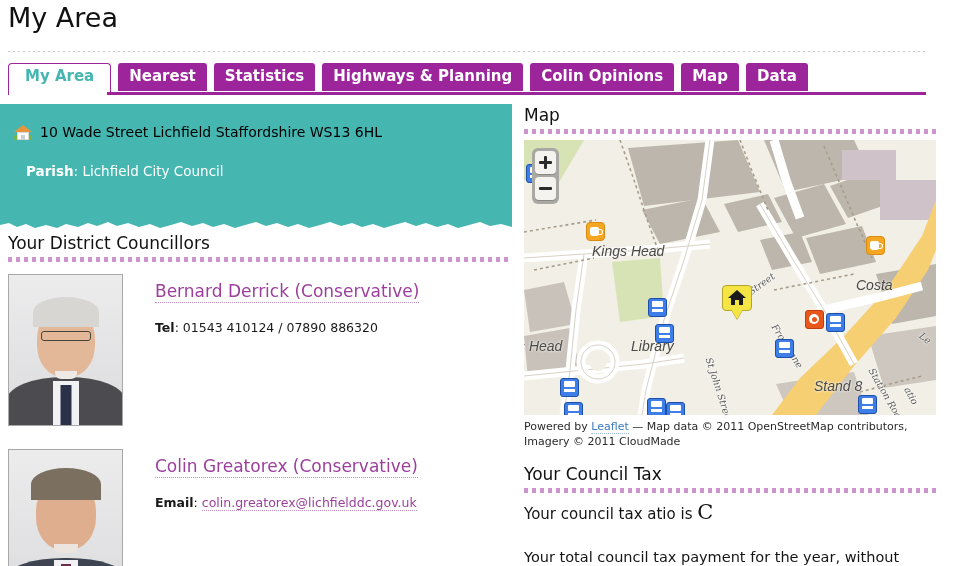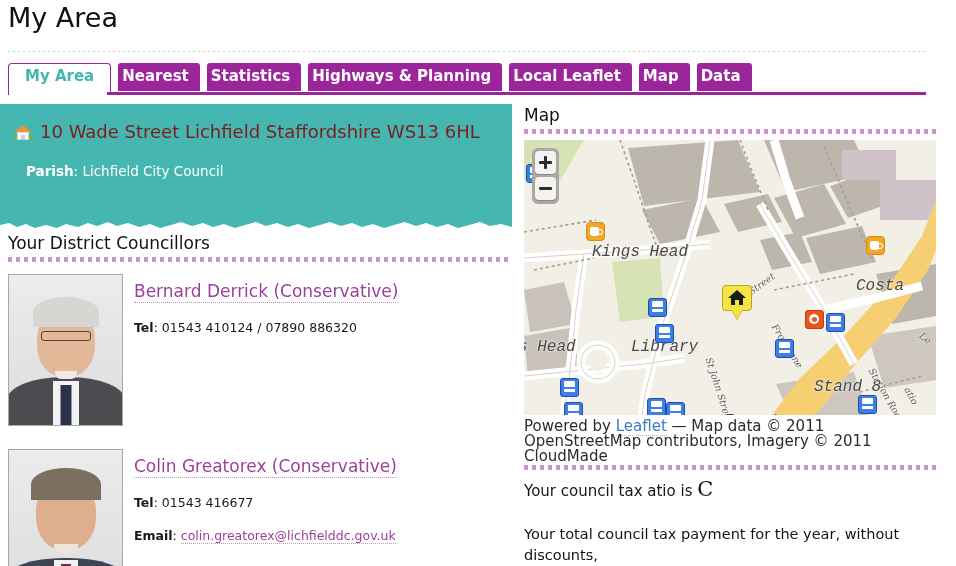--- a/index.html
+++ b/index.html
@@ -21,21 +21,21 @@
   }
   .header-rule{
     position:absolute;left:8px;top:51px;width:918px;height:1px;
     background-image:repeating-linear-gradient(to right,#c9c9c9 0 2px,transparent 2px 5px);
   }
 
   
   .tabbar{position:absolute;left:8px;top:63px;height:30px;}
   .tab{
     float:left;height:24px;line-height:24px;
-    padding:1px 11px 3px 4px;
+    padding:1px 11px 3px 11px;
     margin-right:7px;
     background:#9c２5９c;
     background:#9c259c;
     color:#ffffff;
     font-size:15px;font-weight:bold;
     border-radius:3px 3px 0 0;
     cursor:pointer;
     white-space:nowrap;
   }
   .tab.active{
@@ -60,21 +60,21 @@
   .address-panel{
     position:relative;
     width:512px;
     background:#45b6b0;
     padding:18px 0 0 0;
     min-height:128px;
     box-sizing:border-box;
   }
   .addr-line{
     margin:0 0 0 14px;
-    color:#7f1d1d;font-size:18px;line-height:20px;
+    color:#000000;font-size:14px;line-height:20px;
     display:flex;align-items:center;
   }
   .house-icon{
     display:inline-block;width:18px;height:17px;position:relative;margin-right:8px;flex:0 0 auto;
   }
   .house-icon .roof{
     position:absolute;left:0;top:1px;width:0;height:0;
     border-left:9px solid transparent;border-right:9px solid transparent;
     border-bottom:7px solid #e8943a;
   }
@@ -112,21 +112,21 @@
     flex:0 0 auto;position:relative;overflow:hidden;
   }
   .photo .bg{position:absolute;inset:0;background:linear-gradient(#ececed,#dcdcde);}
   .photo .head{position:absolute;left:50%;transform:translateX(-50%);border-radius:48% 48% 44% 44%;}
   .photo .hair{position:absolute;left:50%;transform:translateX(-50%);border-radius:50% 50% 0 0;}
   .photo .shoulders{position:absolute;left:50%;transform:translateX(-50%);border-radius:48% 48% 0 0;}
   .photo .shirt{position:absolute;left:50%;transform:translateX(-50%);background:#f2f2f4;}
   .photo .tie{position:absolute;left:50%;transform:translateX(-50%);background:#2b3148;}
   .photo .glasses{position:absolute;left:50%;transform:translateX(-50%);height:8px;border:1.4px solid #4a4338;border-radius:3px;}
 
-  .cinfo{padding-left:11px;padding-top:6px;}
+  .cinfo{padding-left:32px;padding-top:6px;}
   .cname{
     color:#9c3f9c;font-size:17px;line-height:22px;
     border-bottom:1px dotted #c48fc4;display:inline-block;
     text-decoration:none;cursor:pointer;
   }
   .cdetail{font-size:12.5px;line-height:17px;margin-top:16px;color:#1a1a1a;}
   .cdetail b{font-weight:bold;}
   .email-link{color:#9c3f9c;border-bottom:1px dotted #c48fc4;text-decoration:none;cursor:pointer;}
 
   
@@ -177,32 +177,32 @@
   .cup .c{position:absolute;left:3px;top:3.5px;width:9px;height:9px;background:#ffffff;border-radius:2px 2px 3px 3px;}
   .cup .hdl{position:absolute;left:11px;top:5.5px;width:4px;height:4px;border:1.6px solid #ffffff;border-left:none;border-radius:0 4px 4px 0;}
 
   .flower{
     position:absolute;width:19px;height:19px;background:#e8561c;border:1.6px solid #bf3f0e;border-radius:3px;box-sizing:border-box;z-index:16;
   }
   .flower .f{position:absolute;left:3px;top:3px;width:10px;height:10px;background:#ffffff;border-radius:50%;}
   .flower .f2{position:absolute;left:5.5px;top:5.5px;width:5px;height:5px;background:#e8561c;border-radius:50%;}
 
   .maplbl{
-    position:absolute;font-style:italic;font-size:16px;color:#4a4a4a;
-    font-family:Liberation Mono, monospace;z-index:15;white-space:nowrap;
+    position:absolute;font-style:italic;font-size:14px;color:#4a4a4a;
+    font-family:Liberation Sans, sans-serif;z-index:15;white-space:nowrap;
     text-shadow:0 0 2px #f2efe6,0 0 3px #f2efe6;
   }
   .stlbl{
     position:absolute;font-style:italic;font-size:9.5px;color:#5a5a5a;
     font-family:"DejaVu Serif","Liberation Serif",serif;z-index:14;white-space:nowrap;
     text-shadow:0 0 2px #fff,0 0 3px #fff;
   }
 
   .attrib{
-    margin-top:4px;font-size:15px;line-height:15px;color:#2b2b2b;
+    margin-top:4px;font-size:11px;line-height:15px;color:#2b2b2b;
     font-family:"DejaVu Sans","Liberation Sans",sans-serif;width:400px;
   }
   .attrib a{color:#3b7bbf;border-bottom:1px dotted #9bbdd9;text-decoration:none;cursor:pointer;}
 
   .tax-head{margin-top:14px;}
   .taxband{font-size:15px;line-height:22px;margin:8px 0 0 8px;color:#151515;}
   .taxband .band{font-family:"DejaVu Serif","Liberation Serif",serif;font-size:21px;}
   .taxtotal{font-size:14.5px;line-height:21px;margin:22px 0 0 8px;color:#151515;width:398px;}
 </style>
 </head>
@@ -211,21 +211,21 @@
 <div id="page">
 
   <div class="page-title">My Area</div>
   <div class="header-rule"></div>
 
   <div class="tabbar">
     <div class="tab active">My Area</div>
     <div class="tab">Nearest</div>
     <div class="tab">Statistics</div>
     <div class="tab">Highways &amp; Planning</div>
-    <div class="tab">Local Leaflet</div>
+    <div class="tab">Colin Opinions</div>
     <div class="tab">Map</div>
     <div class="tab">Data</div>
   </div>
   <div class="tabs-underline"></div>
   <div class="tab-active-mask"></div>
 
   <div class="left-col">
 
     <div class="address-panel">
       <div class="addr-line">
@@ -275,23 +275,20 @@
         <div class="bg"></div>
         <div class="shoulders" style="bottom:0;width:120px;height:42px;background:#3f4452;"></div>
         <div class="shirt" style="bottom:0;width:24px;height:40px;"></div>
         <div class="tie" style="bottom:0;width:10px;height:36px;background:#6d2f4a;"></div>
         <div class="head" style="top:26px;width:60px;height:74px;background:#dfae8f;"></div>
         <div class="hair" style="top:18px;width:70px;height:32px;background:#7b705f;"></div>
         <div style="position:absolute;left:50%;transform:translateX(-50%);top:94px;width:24px;height:9px;background:#ece4de;border-radius:0 0 6px 6px;"></div>
       </div>
       <div class="cinfo">
         <a class="cname">Colin Greatorex (Conservative)</a>
-        <div class="cdetail">
-          <b>Tel</b><span>: </span><span>01543 416677</span>
-        </div>
         <div class="cdetail">
           <b>Email</b><span>: </span><a class="email-link">colin.greatorex@lichfielddc.gov.uk</a>
         </div>
       </div>
     </div>
   </div>
 
   <div class="right-col">
 
     <h2 class="section-head" style="padding-left:0;">Map</h2>
@@ -437,20 +434,21 @@
       <div class="stlbl" style="left:222px;top:148px;transform:rotate(-36deg);transform-origin:left top;">Street</div>
       <div class="stlbl" style="left:352px;top:226px;transform:rotate(60deg);transform-origin:left top;">Station Road</div>
       <div class="stlbl" style="left:400px;top:190px;transform:rotate(38deg);transform-origin:left top;">Le</div>
       <div class="stlbl" style="left:388px;top:245px;transform:rotate(62deg);transform-origin:left top;">atio</div>
     </div>
 
     <div class="attrib">
       <span>Powered by </span><a>Leaflet</a><span> — Map data © 2011 OpenStreetMap contributors, Imagery © 2011 CloudMade</span>
     </div>
 
+    <h2 class="section-head tax-head" style="padding-left:0;">Your Council Tax</h2>
     <div class="dotrule" style="margin-left:0;"></div>
 
     <div class="taxband" style="margin-left:0;">
       <span>Your council tax atio is </span><span class="band">C</span>
     </div>
 
     <div class="taxtotal" style="margin-left:0;">
       <span>Your total council tax payment for the year, without discounts,</span>
       
     </div>

